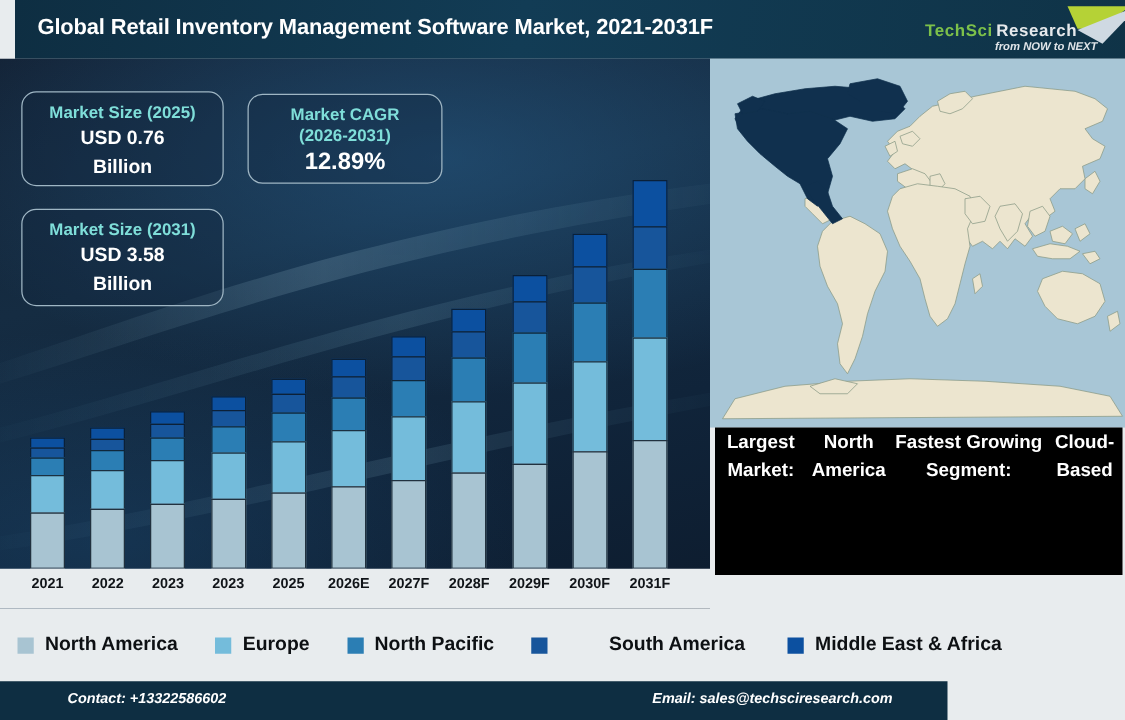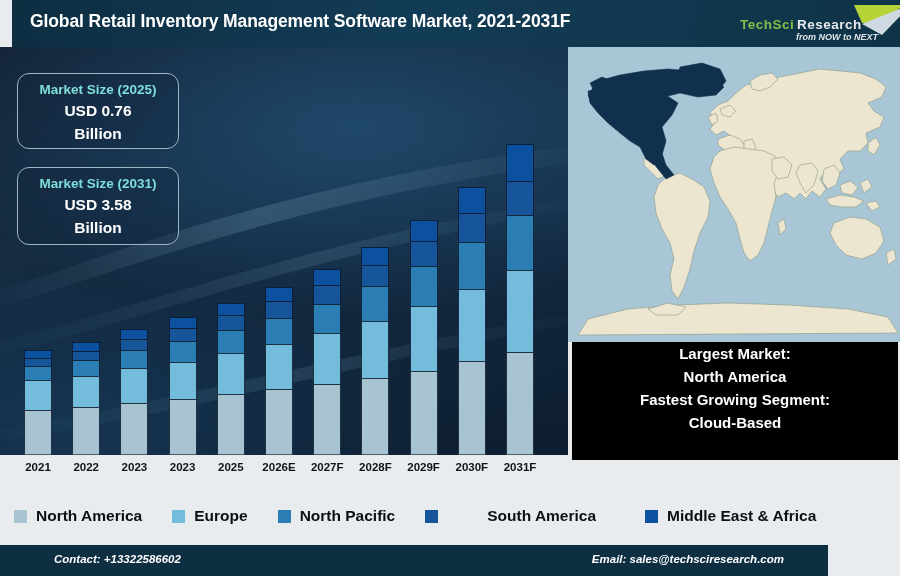--- a/index.html
+++ b/index.html
@@ -101,21 +101,21 @@
     position: absolute; left: 568px; top: 47px; width: 332px; height: 295px;
     background: #a8c6d6; overflow: hidden;
   }
   #map-panel svg { display: block; width: 332px; height: 295px; }
 
   
   #callout {
     position: absolute; left: 572px; top: 342px; width: 326px; height: 118px;
     background: #000000;
     color: #ffffff; text-align: center;
-    display: flex; flex-direction: column; 
+    display: flex; flex-direction: row; justify-content: center;
   }
   #callout div {
     font-size: 15px; font-weight: bold; line-height: 23px;
   }
 
   
   #legend {
     position: absolute; left: 0; top: 487px; width: 900px; height: 58px;
     background: #e8ecee;
     display: flex; align-items: center;
@@ -125,21 +125,21 @@
   }
   .legend-swatch {
     width: 13px; height: 13px; margin-right: 9px; flex: none;
   }
   .legend-text {
     font-size: 15.5px; font-weight: bold; color: #0d1013; white-space: nowrap;
   }
 
   
   #footer {
-    position: absolute; left: 0; top: 545px; width: 828px; height: 31px;
+    position: absolute; left: 0; top: 545px; width: 758px; height: 31px;
     background: #0e2e42;
   }
   #footer-contact {
     position: absolute; left: 54px; top: 8px;
     font-size: 11.5px; font-style: italic; font-weight: bold; color: #ffffff;
   }
   #footer-email {
     position: absolute; right: 44px; top: 8px;
     font-size: 11.5px; font-style: italic; font-weight: bold; color: #ffffff;
   }
@@ -274,20 +274,25 @@
         <div class="xlabel" style="left: 520px;">2031F</div>
       </div>
   </div>
 
   <div class="kpi" id="kpi-size-2025">
     <div class="kpi-label">Market Size (2025)</div>
     <div class="kpi-value">USD 0.76</div>
     <div class="kpi-value">Billion</div>
   </div>
 
+  <div class="kpi" id="kpi-cagr">
+    <div class="kpi-label">Market CAGR</div>
+    <div class="kpi-label">(2026-2031)</div>
+    <div class="kpi-value big">12.89%</div>
+  </div>
 
   <div class="kpi" id="kpi-size-2031">
     <div class="kpi-label">Market Size (2031)</div>
     <div class="kpi-value">USD 3.58</div>
     <div class="kpi-value">Billion</div>
   </div>
 
   <div id="map-panel">
     <svg viewBox="0 0 332 295">
       <rect x="0" y="0" width="332" height="295" fill="#a8c6d6"></rect>
@@ -358,21 +363,21 @@
         <span class="legend-text">Europe</span>
       </div>
       <div class="legend-item" style="margin-left: 30px;">
         <span class="legend-swatch" style="background: rgb(43, 126, 180);"></span>
         <span class="legend-text">North Pacific</span>
       </div>
       <div class="legend-item" style="margin-left: 30px; gap: 40px;">
         <span class="legend-swatch" style="background: rgb(23, 85, 155);"></span>
         <span class="legend-text">South America</span>
       </div>
-      <div class="legend-item" style="margin-left: 49px;">
+      <div class="legend-item" style="margin-left: 34px;">
         <span class="legend-swatch" style="background: rgb(12, 80, 160);"></span>
         <span class="legend-text">Middle East &amp; Africa</span>
       </div>
     </div>
 
   <div id="footer">
     <div id="footer-contact">Contact: +13322586602</div>
     <div id="footer-email">Email: sales@techsciresearch.com</div>
   </div>
 

